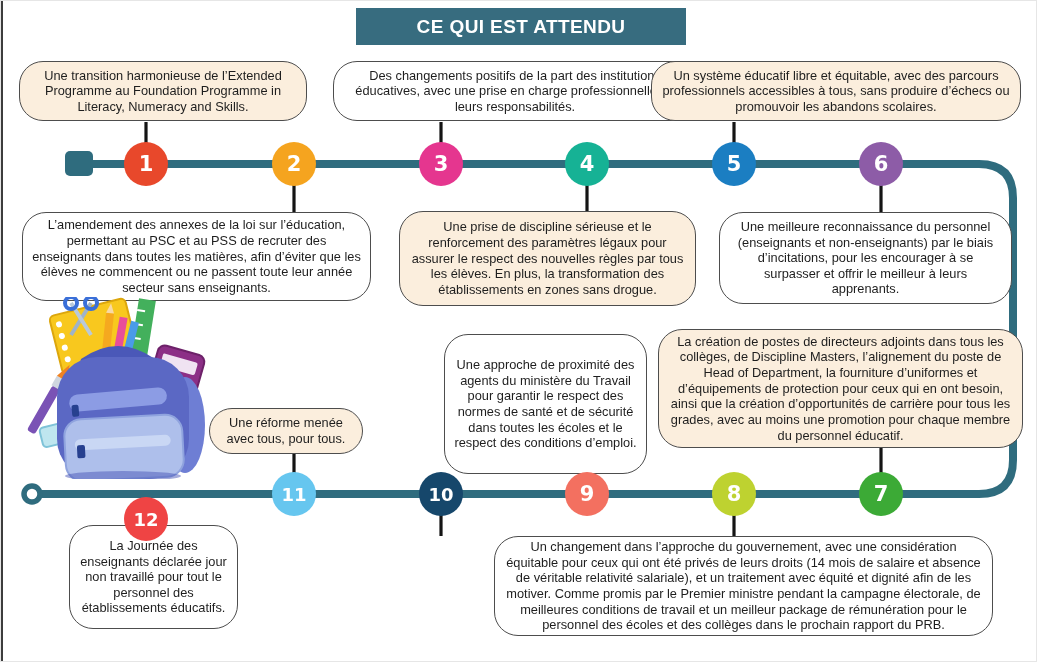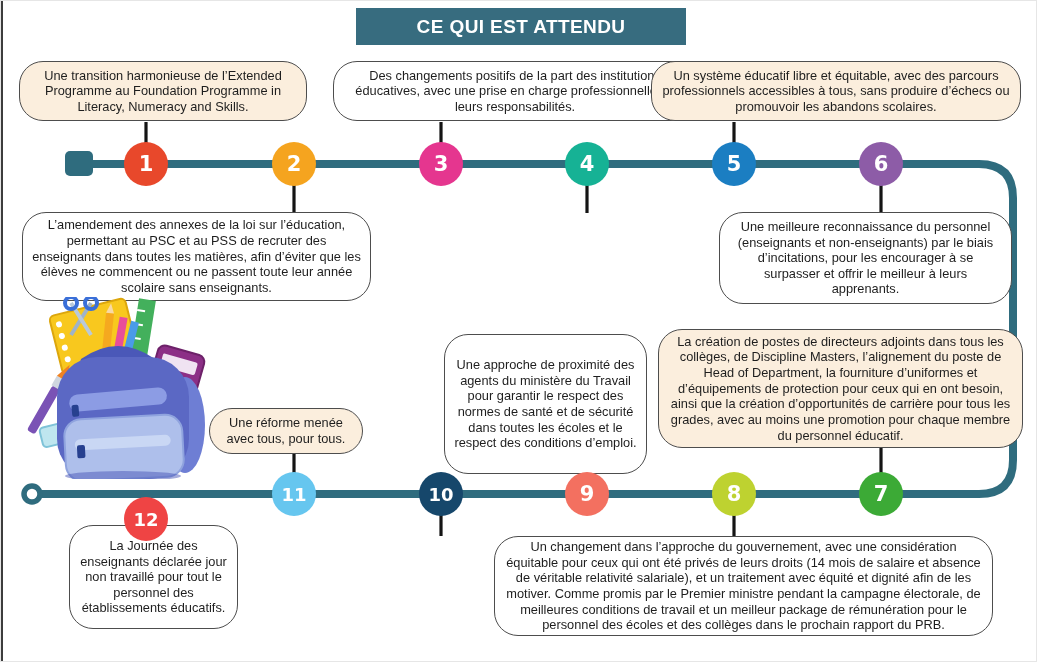--- a/index.html
+++ b/index.html
@@ -58,21 +58,22 @@
       <line x1="145" y1="513" x2="145" y2="535"></line>
       <line x1="440" y1="513" x2="440" y2="535"></line>
       <line x1="733" y1="513" x2="733" y2="536"></line>
     </g>
   </svg>
 
   <div class="tbox beige" style="left:18px; top:60px; width:288px; height:60px;">Une transition harmonieuse de l’Extended Programme au Foundation Programme in Literacy, Numeracy and Skills.</div>
   <div class="tbox" style="left:332px; top:60px; width:364px; height:60px;">Des changements positifs de la part des institutions éducatives, avec une prise en charge professionnelle de leurs responsabilités.</div>
   <div class="tbox beige" style="left:650px; top:60px; width:370px; height:60px;">Un système éducatif libre et équitable, avec des parcours professionnels accessibles à tous, sans produire d’échecs ou promouvoir les abandons scolaires.</div>
 
-  <div class="tbox" style="left:21px; top:211px; width:349px; height:89px;">L’amendement des annexes de la loi sur l’éducation, permettant au PSC et au PSS de recruter des enseignants dans toutes les matières, afin d’éviter que les élèves ne commencent ou ne passent toute leur année scolaire sans enseignants.</div>
+  <div class="tbox" style="left:21px; top:211px; width:349px; height:89px;">L’amendement des annexes de la loi sur l’éducation, permettant au PSC et au PSS de recruter des enseignants dans toutes les matières, afin d’éviter que les élèves ne commencent ou ne passent toute leur année secteur sans enseignants.</div>
+  <div class="tbox beige" style="left:398px; top:210px; width:297px; height:95px;">Une prise de discipline sérieuse et le renforcement des paramètres légaux pour assurer le respect des nouvelles règles par tous les élèves. En plus, la transformation des établissements en zones sans drogue.</div>
   <div class="tbox beige" style="left:208px; top:407px; width:154px; height:46px;">Une réforme menée avec tous, pour tous.</div>
 
   <div class="tbox" style="left:718px; top:211px; width:293px; height:92px;">Une meilleure reconnaissance du personnel (enseignants et non-enseignants) par le biais d’incitations, pour les encourager à se surpasser et offrir le meilleur à leurs apprenants.</div>
   <div class="tbox" style="left:443px; top:333px; width:203px; height:140px;">Une approche de proximité des agents du ministère du Travail pour garantir le respect des normes de santé et de sécurité dans toutes les écoles et le respect des conditions d’emploi.</div>
   <div class="tbox beige" style="left:657px; top:328px; width:365px; height:119px;">La création de postes de directeurs adjoints dans tous les collèges, de Discipline Masters, l’alignement du poste de Head of Department, la fourniture d’uniformes et d’équipements de protection pour ceux qui en ont besoin, ainsi que la création d’opportunités de carrière pour tous les grades, avec au moins une promotion pour chaque membre du personnel éducatif.</div>
 
   <div class="tbox" style="left:68px; top:524px; width:169px; height:104px;">La Journée des enseignants déclarée jour non travaillé pour tout le personnel des établissements éducatifs.</div>
   <div class="tbox" style="left:493px; top:535px; width:499px; height:100px;">Un changement dans l’approche du gouvernement, avec une considération équitable pour ceux qui ont été privés de leurs droits (14 mois de salaire et absence de véritable relativité salariale), et un traitement avec équité et dignité afin de les motiver. Comme promis par le Premier ministre pendant la campagne électorale, de meilleures conditions de travail et un meilleur package de rémunération pour le personnel des écoles et des collèges dans le prochain rapport du PRB.</div>
 
   <div class="node" style="left: 123px; top: 141px; background: rgb(232, 72, 43);">

